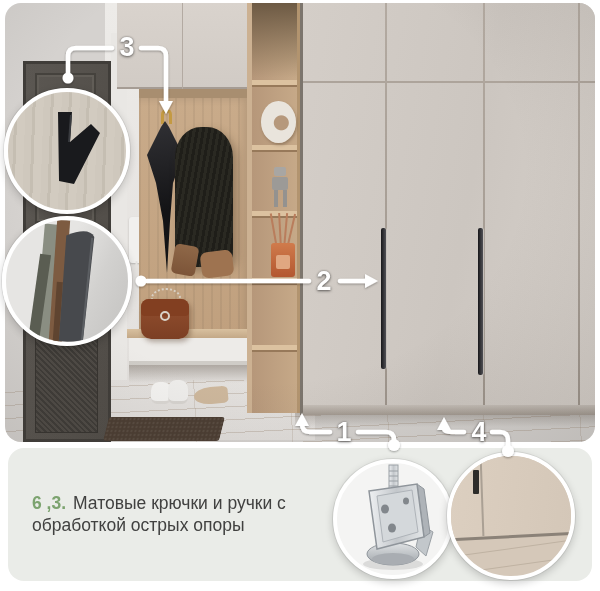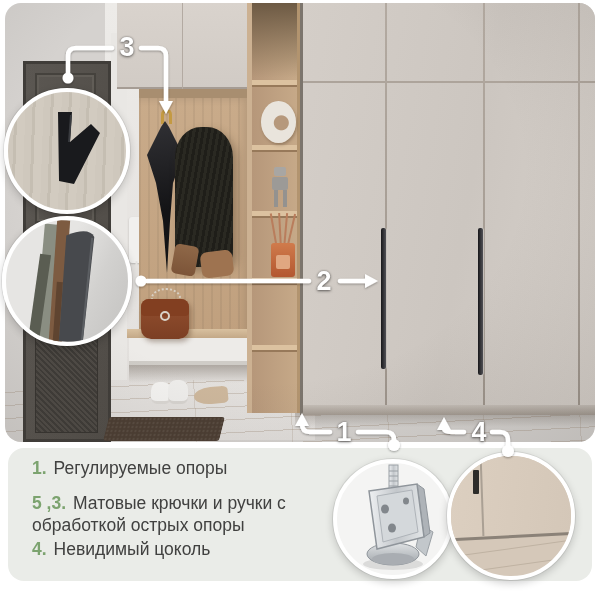--- a/index.html
+++ b/index.html
@@ -221,23 +221,21 @@
     <div class="vseam" style="left:478px"></div>
     <div class="vseam" style="left:573px"></div>
     <div class="handle" style="left:376px; top:225px; height:141px"></div>
     <div class="handle" style="left:473px; top:225px; height:147px"></div>
     <div class="plinth"></div>
     <div class="mat"></div>
     <div class="vignette"></div>
   </div>
 
   <div class="legend">
-    <p class="li li1"><span class="ln">1.</span><span>Регулируемые опоры</span></p>
-    <p class="li li2"><span class="ln">5 ,3.</span><span>Матовые крючки и ручки с обработкой острых опоры</span></p>
-    <p class="li li3"><span class="ln">4.</span><span>Невидимый цоколь</span></p>
+    <p class="li li2"><span class="ln">6 ,3.</span><span>Матовые крючки и ручки с обработкой острых опоры</span></p>
   </div>
 
   <svg class="ann" viewBox="0 0 600 591">
     <defs>
       <filter id="ds" x="-20%" y="-20%" width="140%" height="140%">
         <feDropShadow dx="0" dy="1" stdDeviation="1.2" flood-color="#000" flood-opacity="0.35"></feDropShadow>
       </filter>
     </defs>
     <g filter="url(#ds)" stroke="#ffffff" stroke-width="4.5" fill="none" stroke-linecap="round">
 

